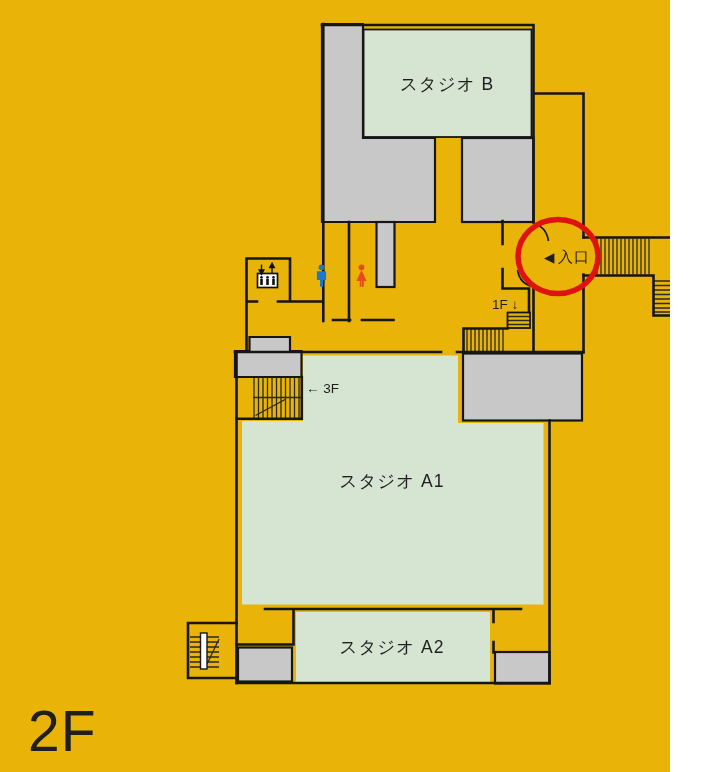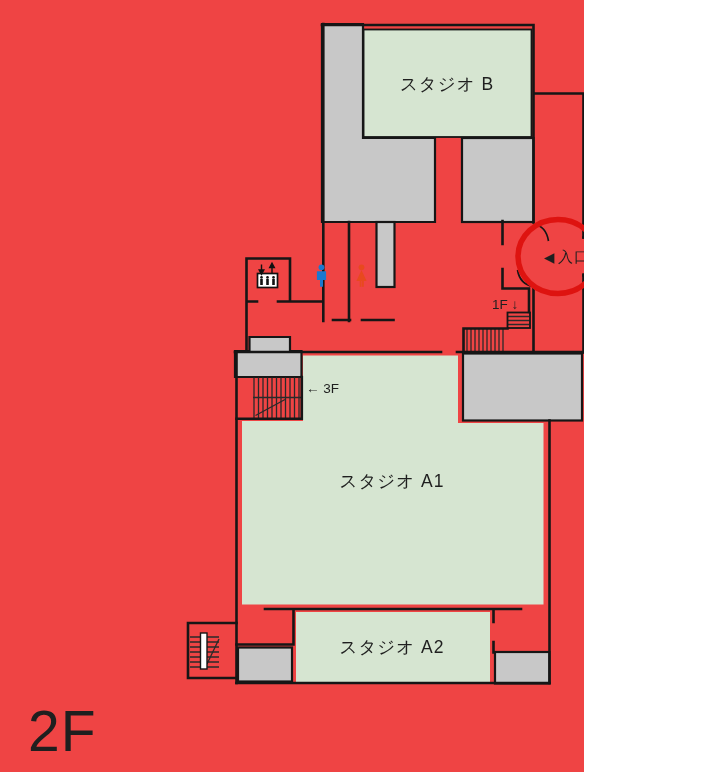--- a/index.html
+++ b/index.html
@@ -1,17 +1,17 @@
 <!DOCTYPE html>
 <html><head>
 <meta charset="utf-8">
 <style>
   html,body{margin:0;padding:0;background:#ffffff;}
   .canvas{
-    position:relative;width:584px;height:772px;background:#ef4444;overflow:hidden;
+    position:relative;width:670px;height:772px;background:#eab308;overflow:hidden;
     font-family:"Liberation Sans","DejaVu Sans",sans-serif;
   }
   svg text{font-family:"Liberation Sans","DejaVu Sans",sans-serif;fill:#1f1f1f;}
   .room-label{font-size:17.5px;letter-spacing:1px;}
   .small-label{font-size:13.5px;}
   .entrance-label{font-size:15px;letter-spacing:1px;}
   .floor-label{font-size:57px;letter-spacing:1px;}
 </style>
 </head>
 <body>

